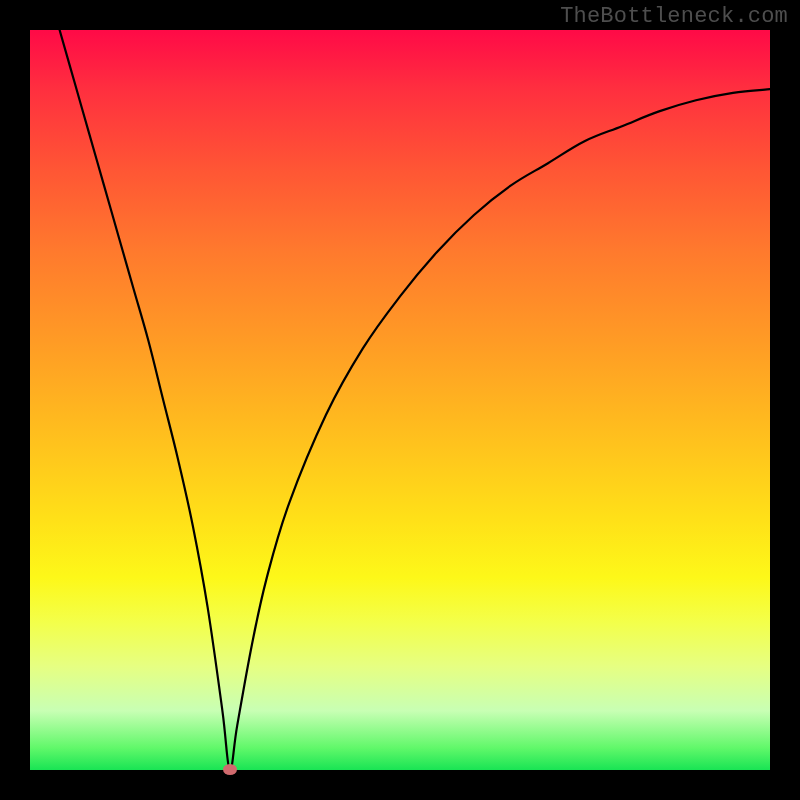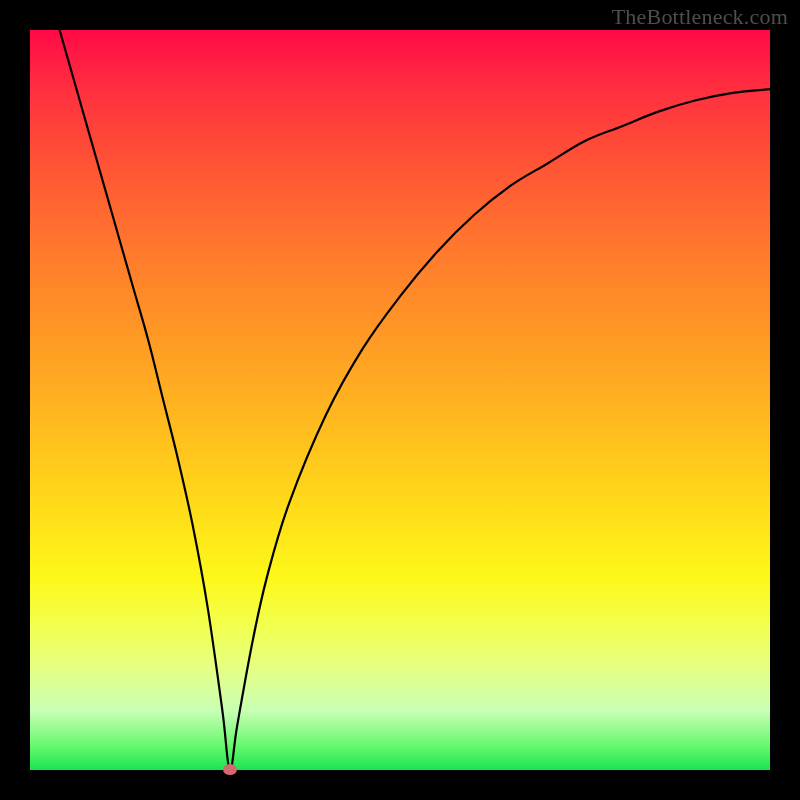--- a/index.html
+++ b/index.html
@@ -8,21 +8,21 @@
     width: 800px;
     height: 800px;
     background: #000;
     position: relative;
   }
   .watermark {
     position: absolute;
     top: 4px;
     right: 12px;
     color: #4e4e4e;
-    font-family: Liberation Serif, serif;
+    font-family: Liberation Mono, monospace;
     font-size: 22px;
     letter-spacing: 0.2px;
     user-select: none;
   }
   .plot {
     position: absolute;
     left: 30px;
     top: 30px;
     width: 740px;
     height: 740px;

